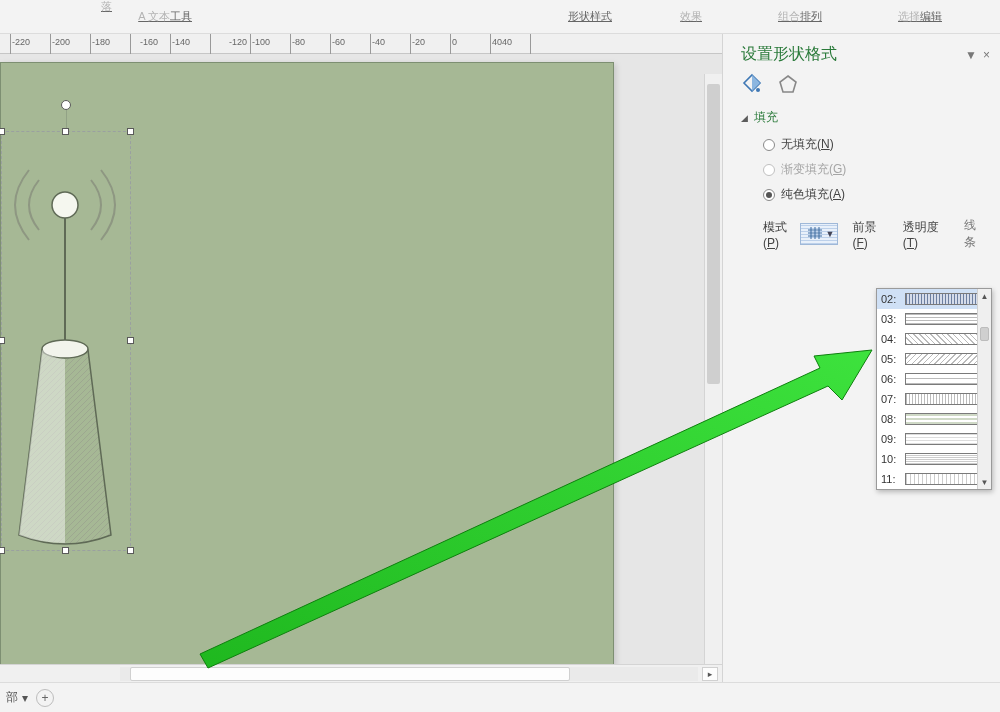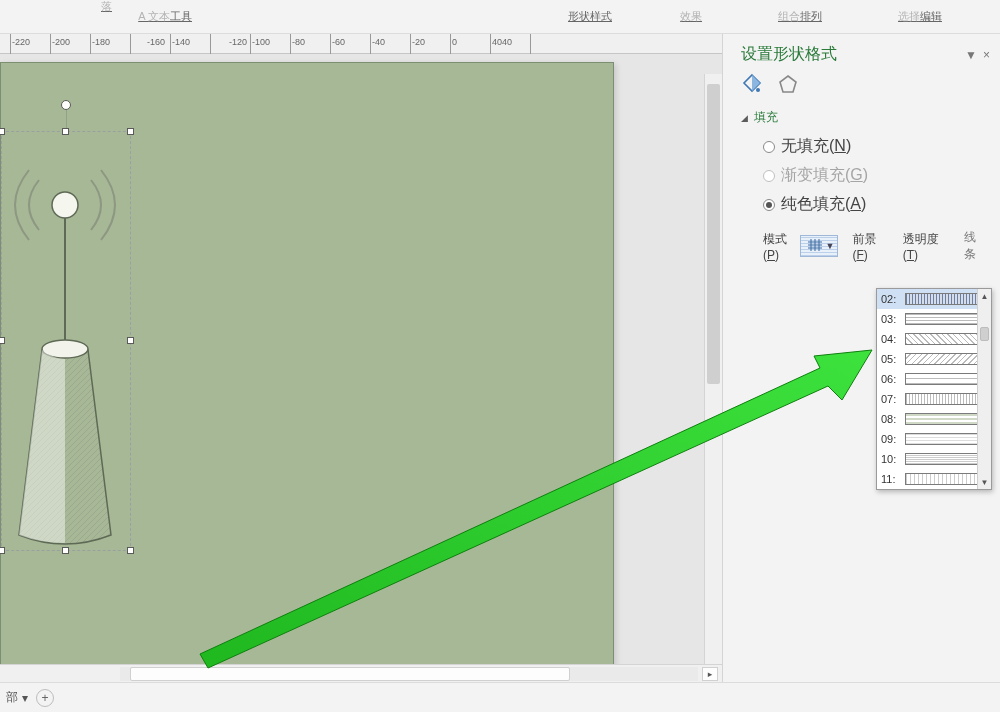--- a/index.html
+++ b/index.html
@@ -58,21 +58,21 @@
 .pane-title { color: #2a7a3a; font-size: 16px; }
 .pane-ctl { display: flex; align-items: center; gap: 6px; color: #787878; font-size: 12px; }
 .pane-ctl span{cursor:pointer;}
 
 .pane-icons { display: flex; gap: 14px; padding: 0 0 8px 18px; }
 .pane-icon { width: 22px; height: 22px; display: flex; align-items: center; justify-content: center; }
 
 .section-head { display: flex; align-items: center; gap: 6px; padding: 6px 0 6px 18px; color: #2a7a3a; font-size: 12px; cursor: pointer; }
 .section-head .tri { font-size: 9px; color: #5b5b5b; }
 
-.radios { padding: 4px 0 6px 40px; display: flex; flex-direction: column; gap: 8px; font-size: 16px; color: #444; text-align: center; }
+.radios { padding: 4px 0 6px 40px; display: flex; flex-direction: column; gap: 8px; font-size: 12px; color: #444; text-align: center; }
 .radio-row { display: flex; align-items: center; gap: 6px; }
 .radio-row.disabled { color: #a5a5a5; }
 .radio-dot { width: 12px; height: 12px; border: 1px solid #8a8a8a; border-radius: 50%; display: inline-flex; align-items: center; justify-content: center; background: #fff; }
 .radio-row.disabled .radio-dot { border-color: #c0c0c0; }
 .radio-dot.checked::after { content: ""; width: 6px; height: 6px; background: #555; border-radius: 50%; }
 .u { text-decoration: underline; }
 
 .props { padding: 8px 14px 0 40px; display: flex; flex-direction: row; gap: 14px; font-size: 12px; }
 .prop-row { display: flex; align-items: center; justify-content: space-between; }
 .pattern-btn { width: 42px; height: 22px; border: 1px solid #9fb8d8; background: repeating-linear-gradient(0deg,#bcd0ea,#bcd0ea 1px,#e8f0fa 1px,#e8f0fa 3px),repeating-linear-gradient(90deg,rgba(0,0,0,.07),rgba(0,0,0,.07) 1px,transparent 1px,transparent 3px); display:flex; align-items:center; justify-content:flex-end; padding-right:3px; gap:4px;}
@@ -139,21 +139,21 @@
   <div class="canvas-zone">
 
     <div class="ruler-h" id="ruler-h">
         <div class="tick" style="left: 10px;"></div>
         <div class="ticklabel" style="left: 10px;">-220</div>
         <div class="tick" style="left: 50px;"></div>
         <div class="ticklabel" style="left: 50px;">-200</div>
         <div class="tick" style="left: 90px;"></div>
         <div class="ticklabel" style="left: 90px;">-180</div>
         <div class="tick" style="left: 130px;"></div>
-        <div class="ticklabel" style="left: 145px;">-160</div>
+        <div class="ticklabel" style="left: 138px;">-160</div>
         <div class="tick" style="left: 170px;"></div>
         <div class="ticklabel" style="left: 170px;">-140</div>
         <div class="tick" style="left: 210px;"></div>
         <div class="ticklabel" style="left: 227px;">-120</div>
         <div class="tick" style="left: 250px;"></div>
         <div class="ticklabel" style="left: 250px;">-100</div>
         <div class="tick" style="left: 290px;"></div>
         <div class="ticklabel" style="left: 290px;">-80</div>
         <div class="tick" style="left: 330px;"></div>
         <div class="ticklabel" style="left: 330px;">-60</div>

